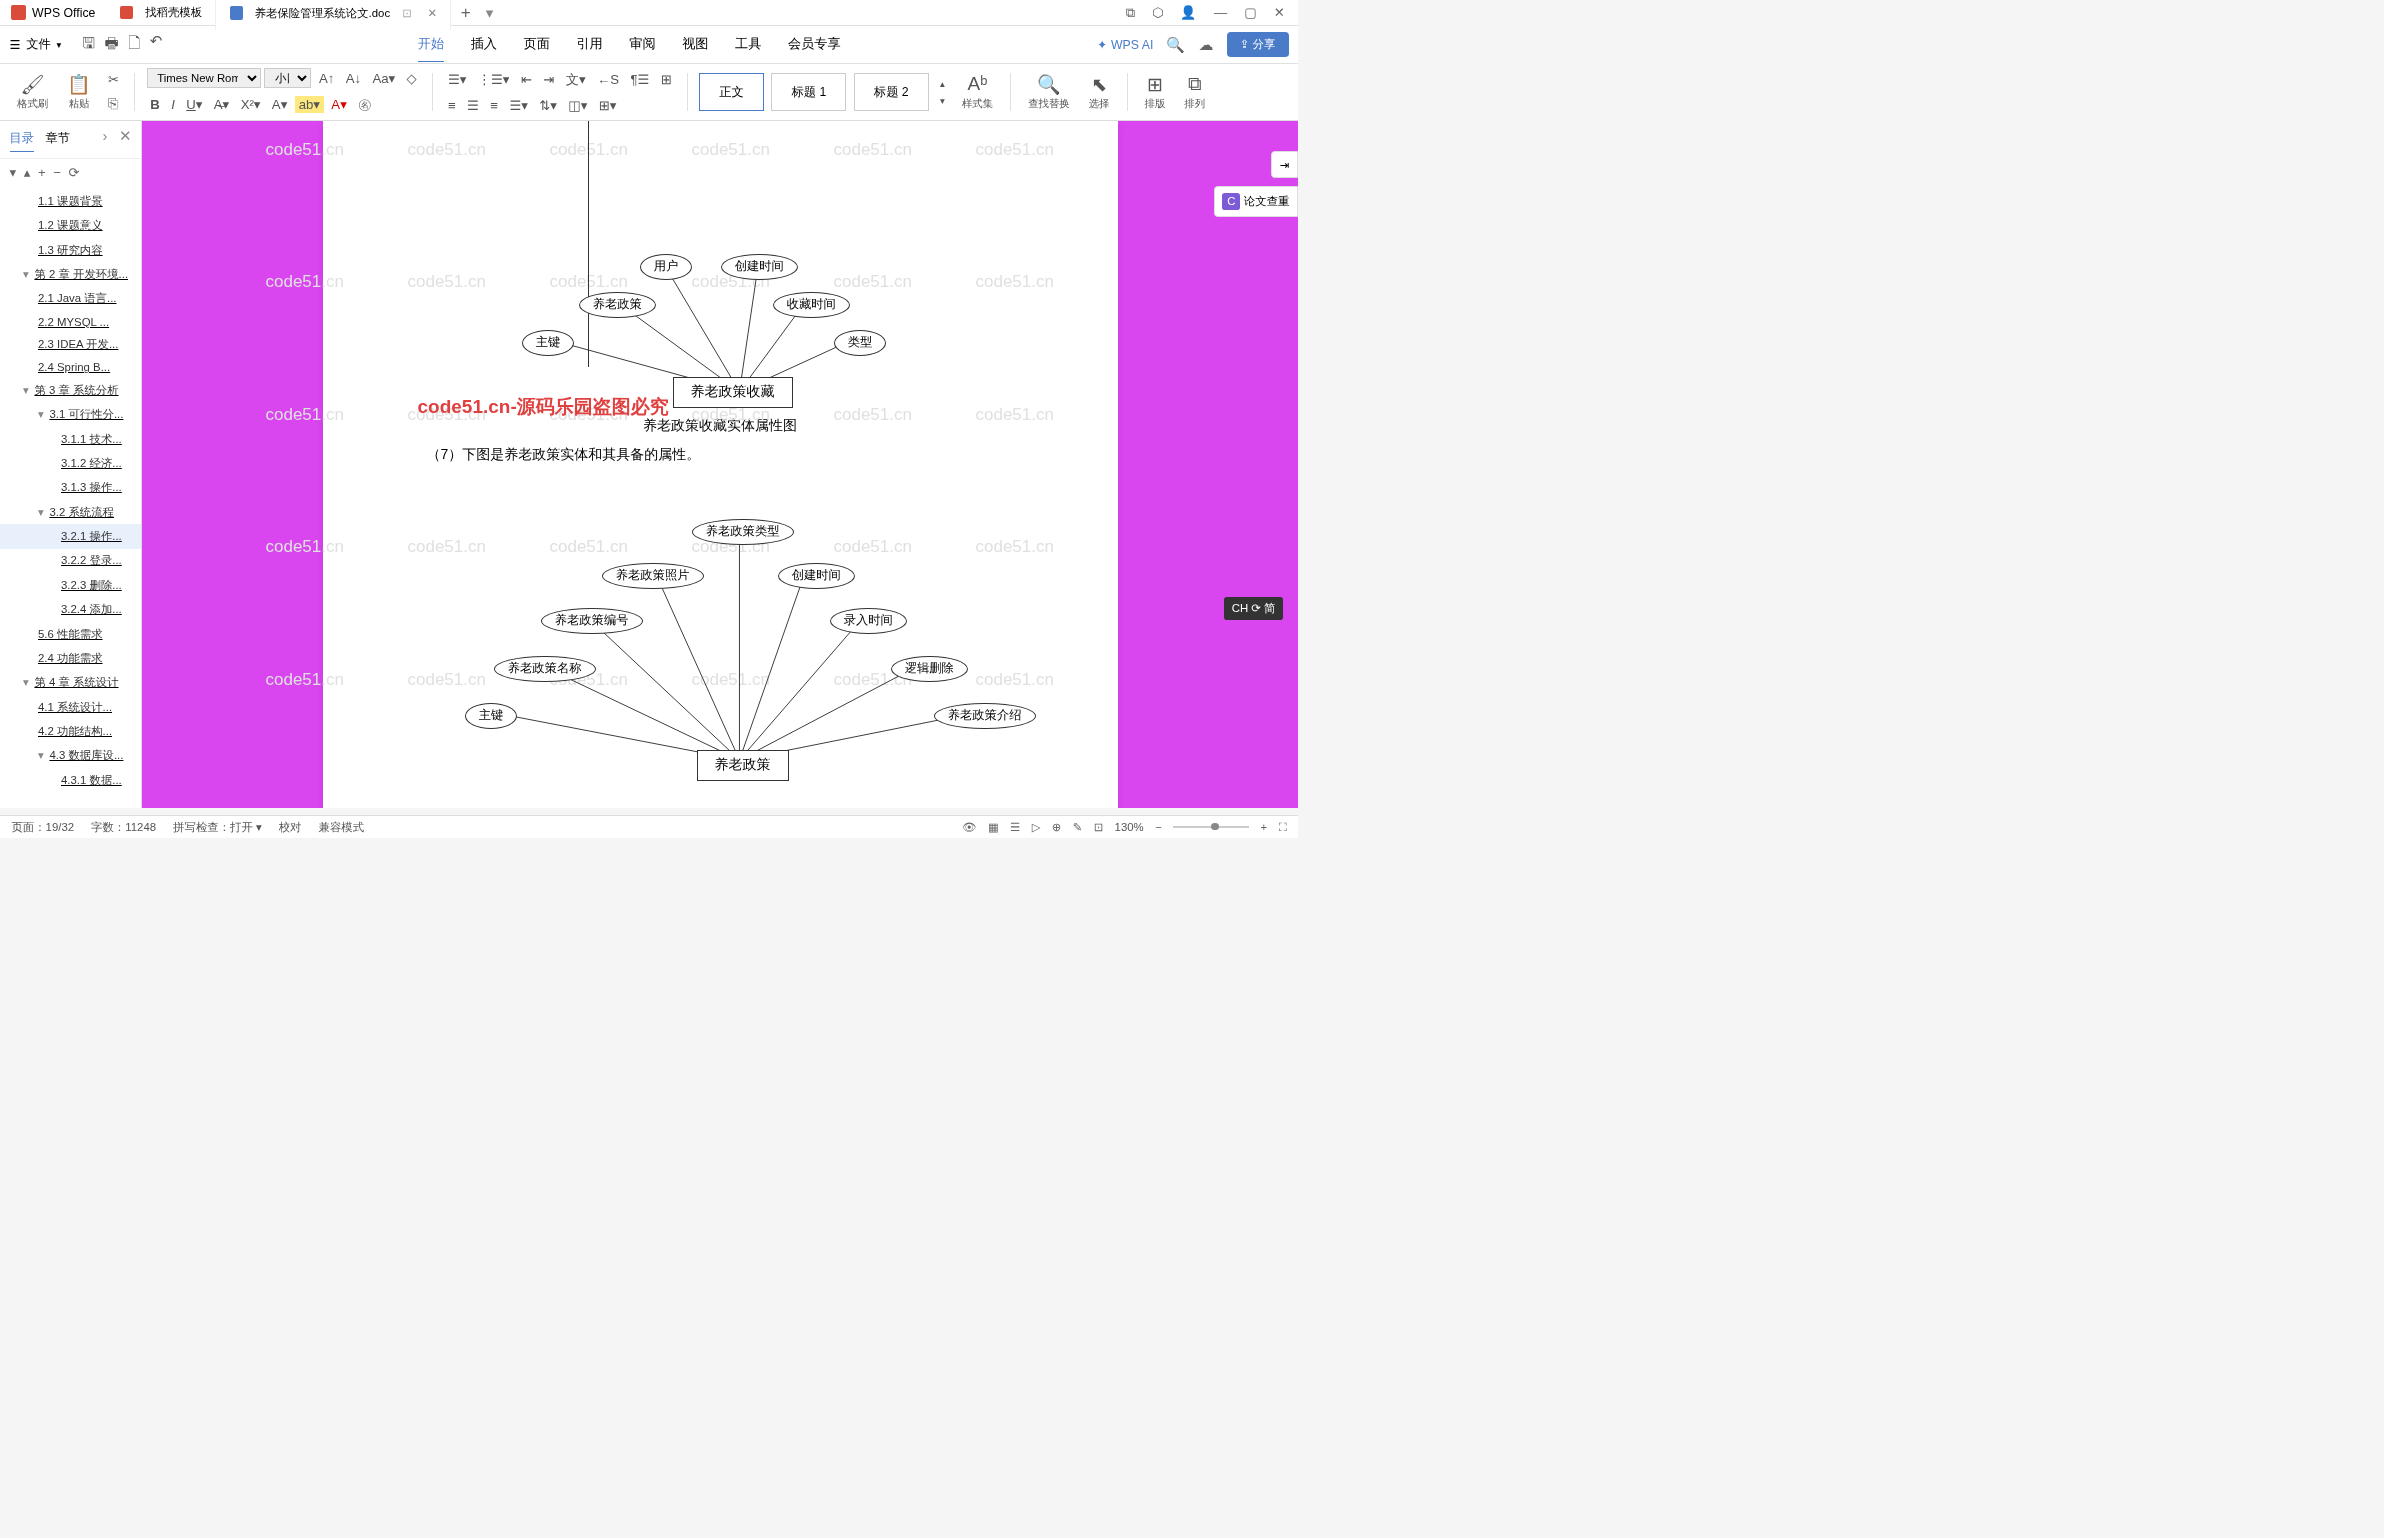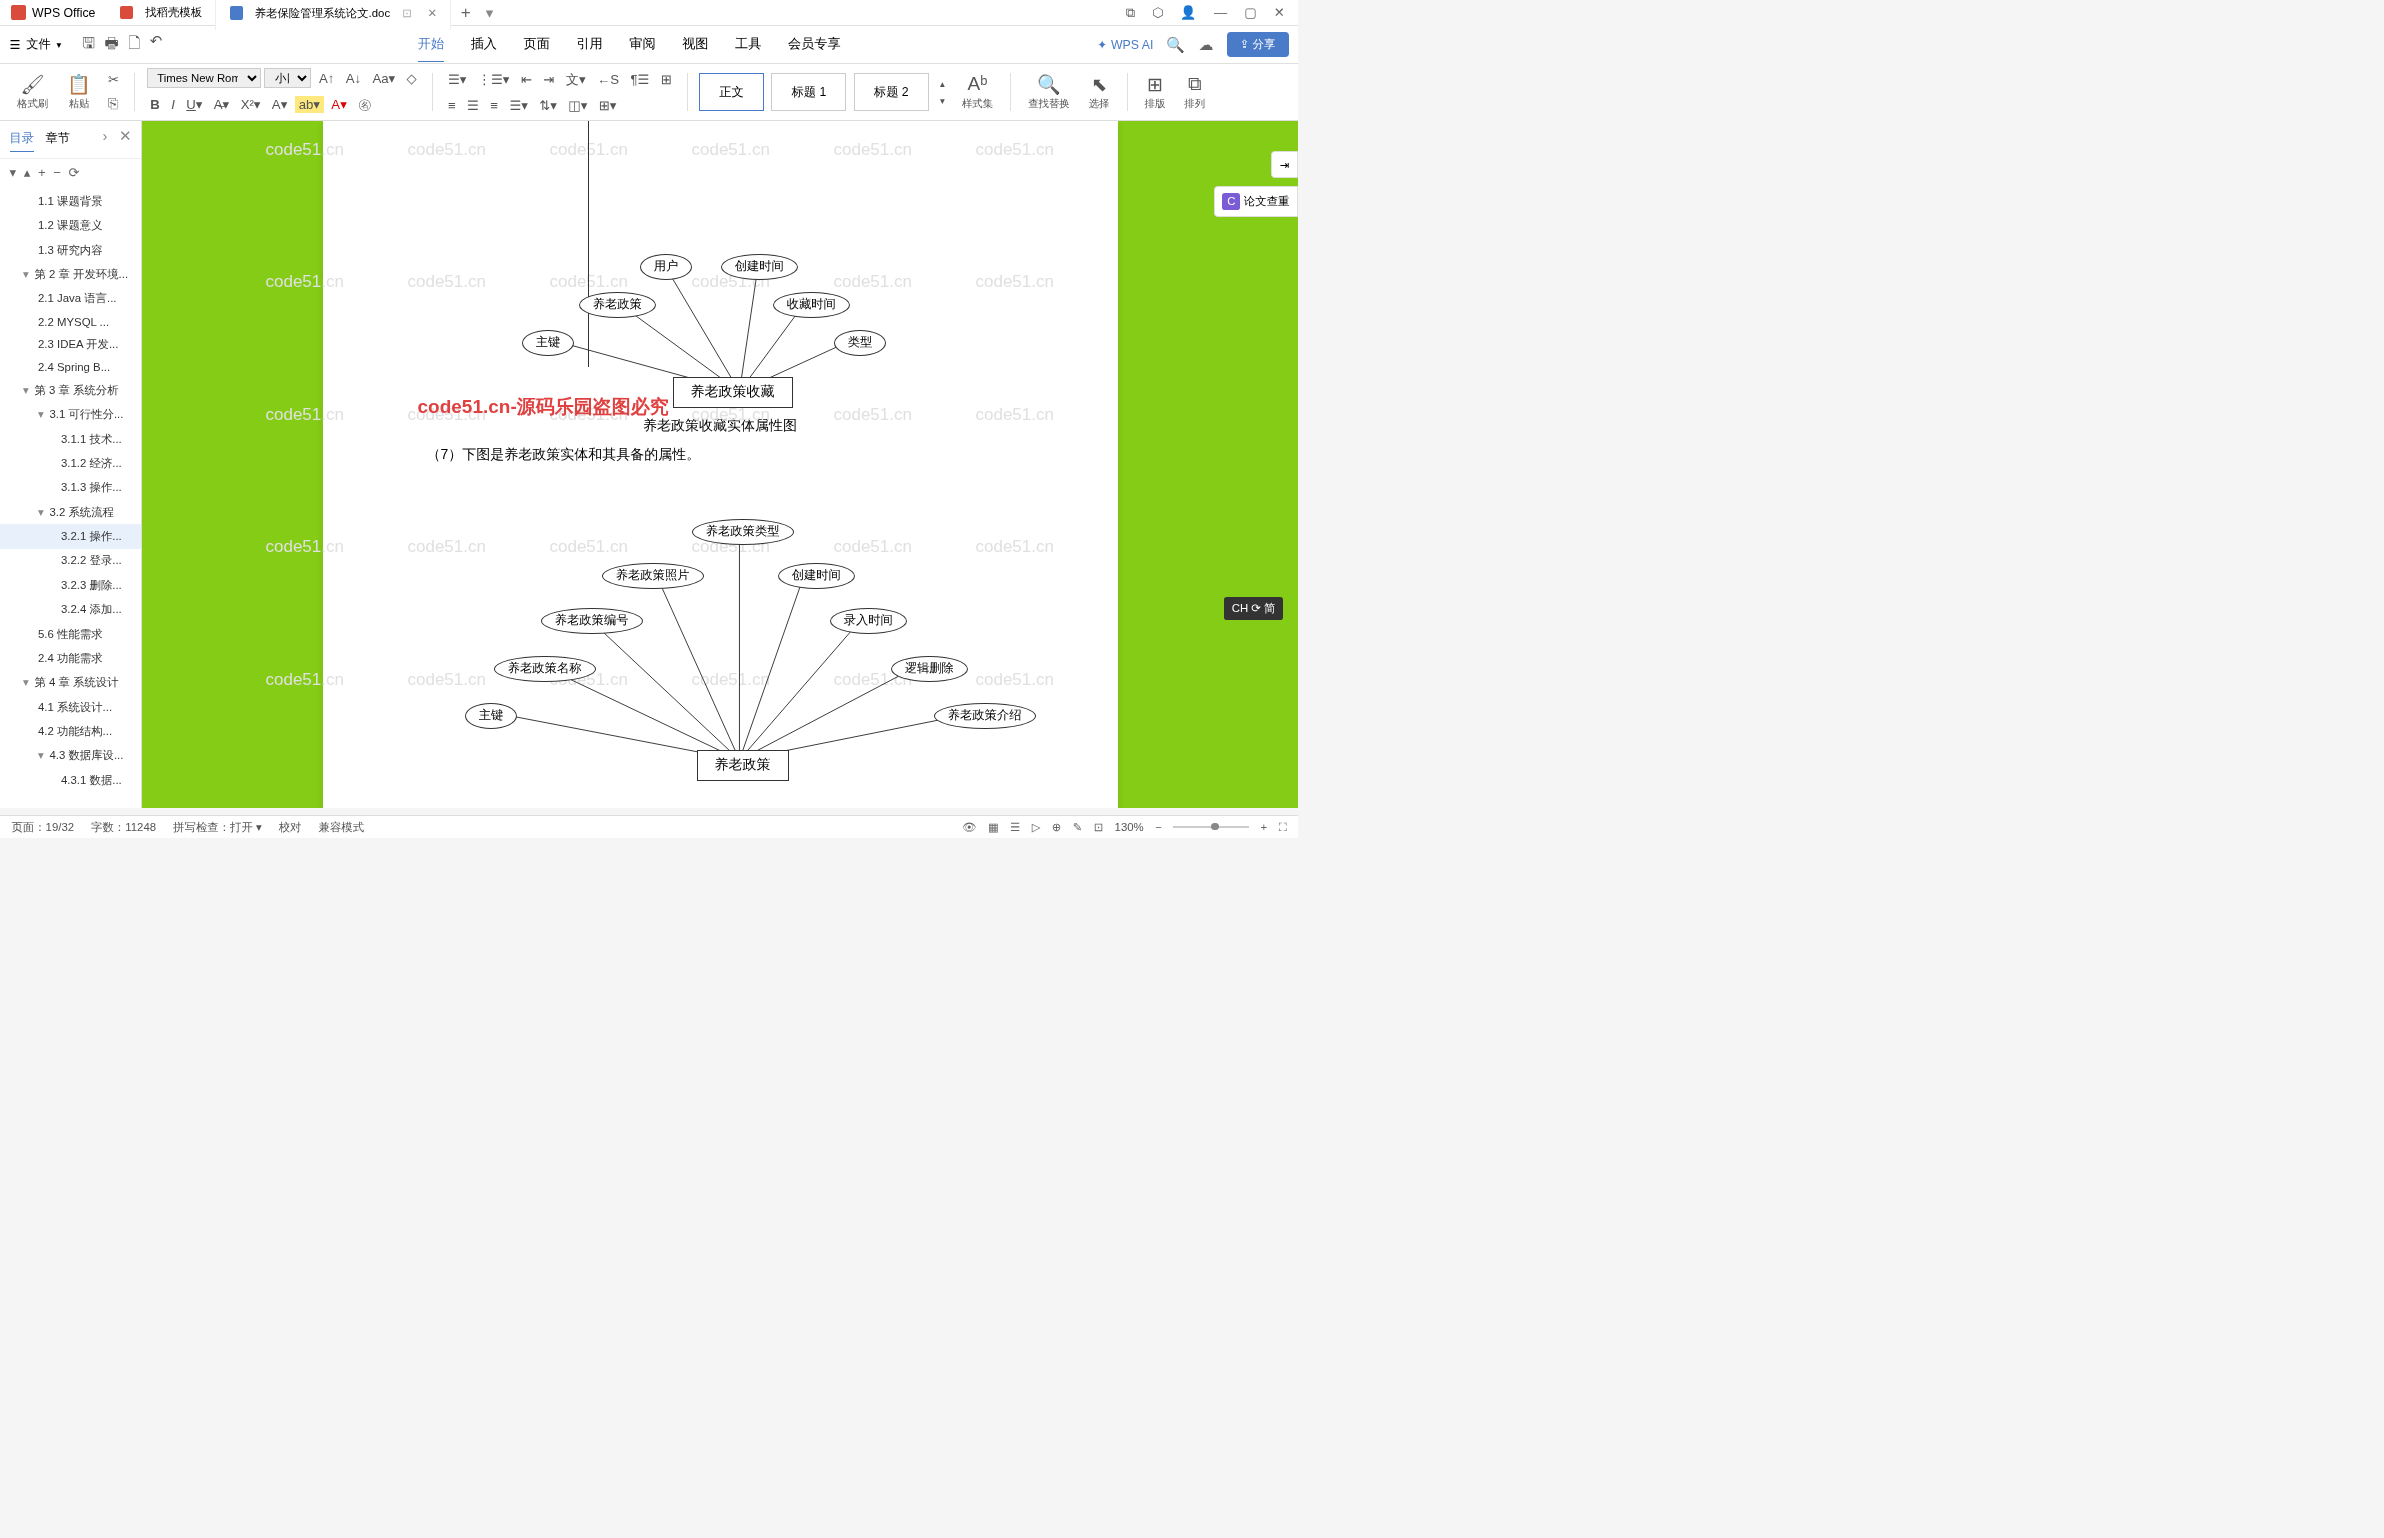--- a/index.html
+++ b/index.html
@@ -39,29 +39,29 @@
 .ribbon-stack { display: flex; flex-direction: column; gap: 5.7px; }
 .ribbon-row { display: flex; gap: 3.8px; align-items: center; }
 
 .workspace { display: flex; height: calc(100% - 151px); }
 .nav-panel { width: 142px; background: #fff; border-right: 0.9px solid #ddd; display: flex; flex-direction: column; }
 .nav-tabs { display: flex; align-items: flex-start; padding: 5.7px 9.5px; gap: 11.4px; border-bottom: 0.9px solid #eee; }
 .nav-tab { font-size: 12.3px; cursor: pointer; padding: 3.8px 0; }
 .nav-tab.active { color: #4a7bc8; border-bottom: 1.9px solid #4a7bc8; }
 .nav-tools { display: flex; gap: 7.6px; padding: 5.7px 9.5px; color: #666; font-size: 13.2px; }
 .nav-tools span { cursor: pointer; }
-.nav-tree { flex: 1; overflow-y: auto; padding: 3.8px 0; }
+.nav-tree { flex: 1; overflow-y: auto; padding: 3.8px 0; text-decoration: underline; }
 .nav-item { padding: 4.7px 7.6px; font-size: 11.4px; color: #333; cursor: pointer; white-space: nowrap; overflow: hidden; text-overflow: ellipsis; }
 .nav-item.l1 { padding-left: 23px; }
 .nav-item.l2 { padding-left: 38px; }
 .nav-item.l3 { padding-left: 61px; }
 .nav-item.selected { background: #e8f0fc; }
 .nav-caret { display: inline-block; width: 9.5px; color: #888; margin-right: 1.9px; }
 
-.doc-area { flex: 1; background: #84cc16; overflow: auto; position: relative; }
+.doc-area { flex: 1; background: #d946ef; overflow: auto; position: relative; }
 .page { width: 795px; min-height: 662px; background: #fff; margin: 0 auto; box-shadow: 0 1.9px 7.6px rgba(0,0,0,0.1); position: relative; padding: 57px 76px; }
 .watermark { position: absolute; font-size: 17px; color: #e0e0e0; pointer-events: none; z-index: 0; }
 .cursor-line { position: absolute; left: 265px; top: 0; width: 0.9px; height: 246px; background: #333; }
 .er-diagram { position: relative; height: 189px; margin: 9.5px 0; }
 .er-entity { position: absolute; border: 0.9px solid #333; padding: 5.7px 17px; font-size: 14px; background: #fff; }
 .er-attr { position: absolute; border: 0.9px solid #333; border-radius: 50%; padding: 3.8px 13.2px; font-size: 12.3px; background: #fff; white-space: nowrap; }
 .caption { text-align: center; font-size: 14px; margin: 11.4px 0; }
 .body-text { font-size: 14px; margin: 11.4px 0; text-indent: 2em; }
 .watermark-red { position: absolute; color: #e04040; font-size: 19px; font-weight: bold; pointer-events: none; z-index: 2; }
 

